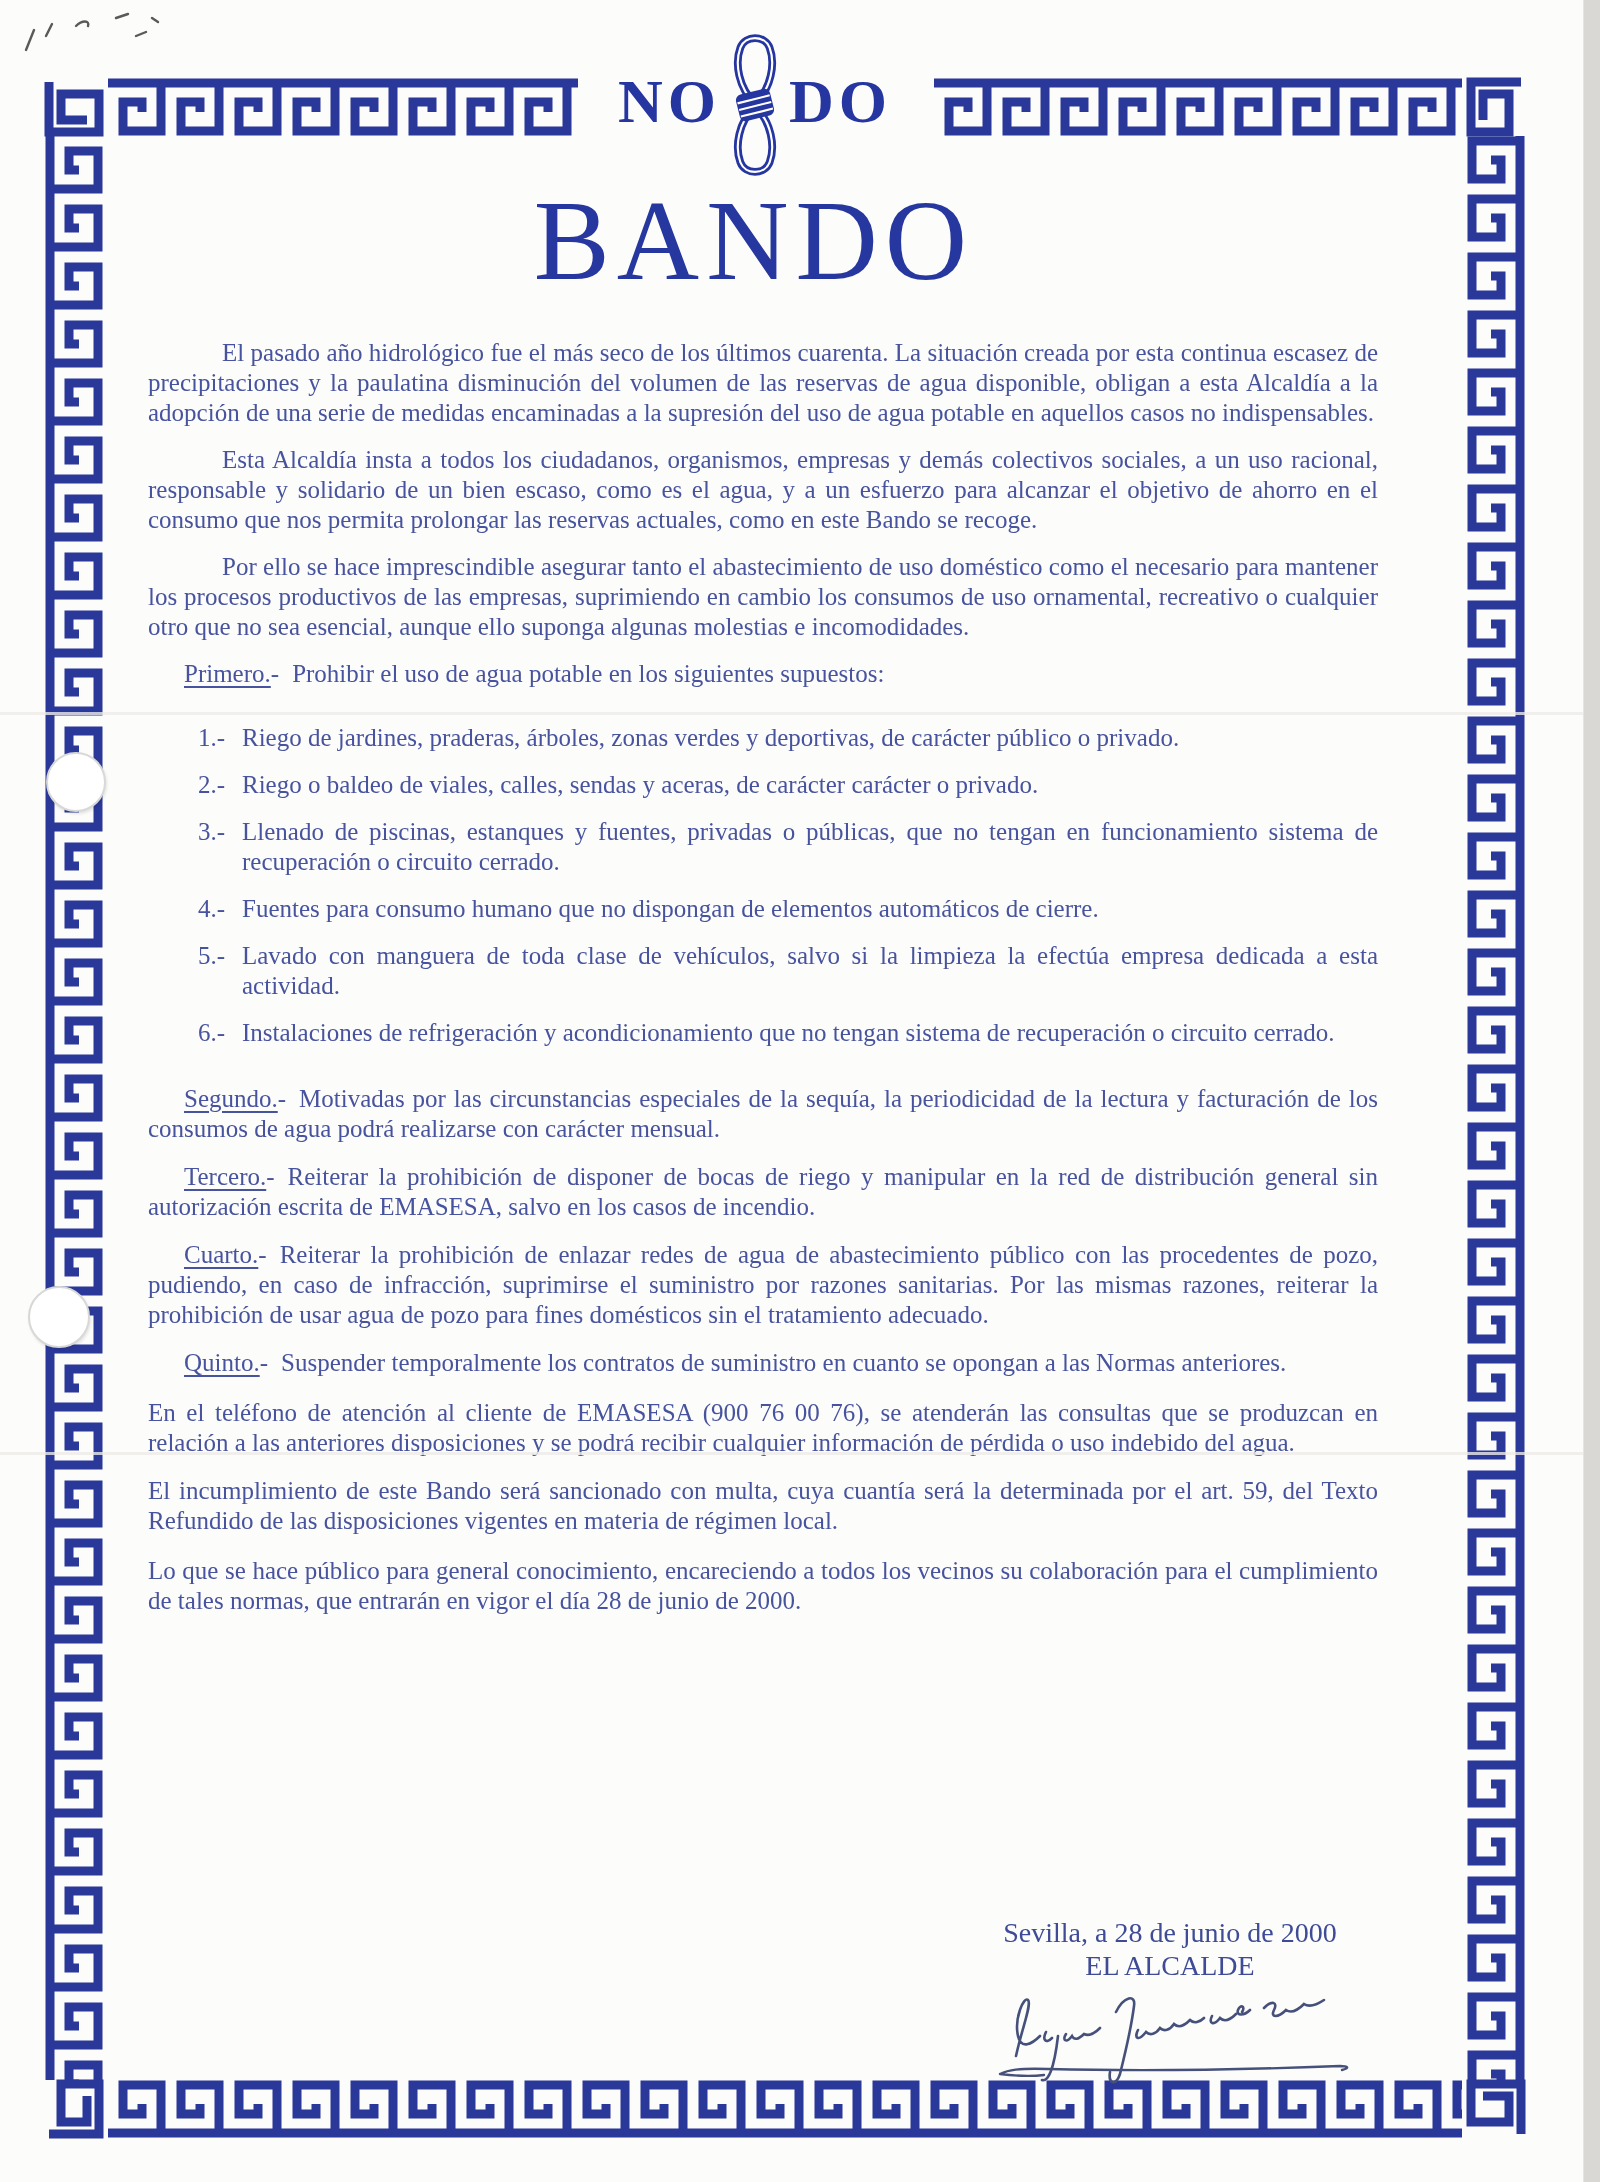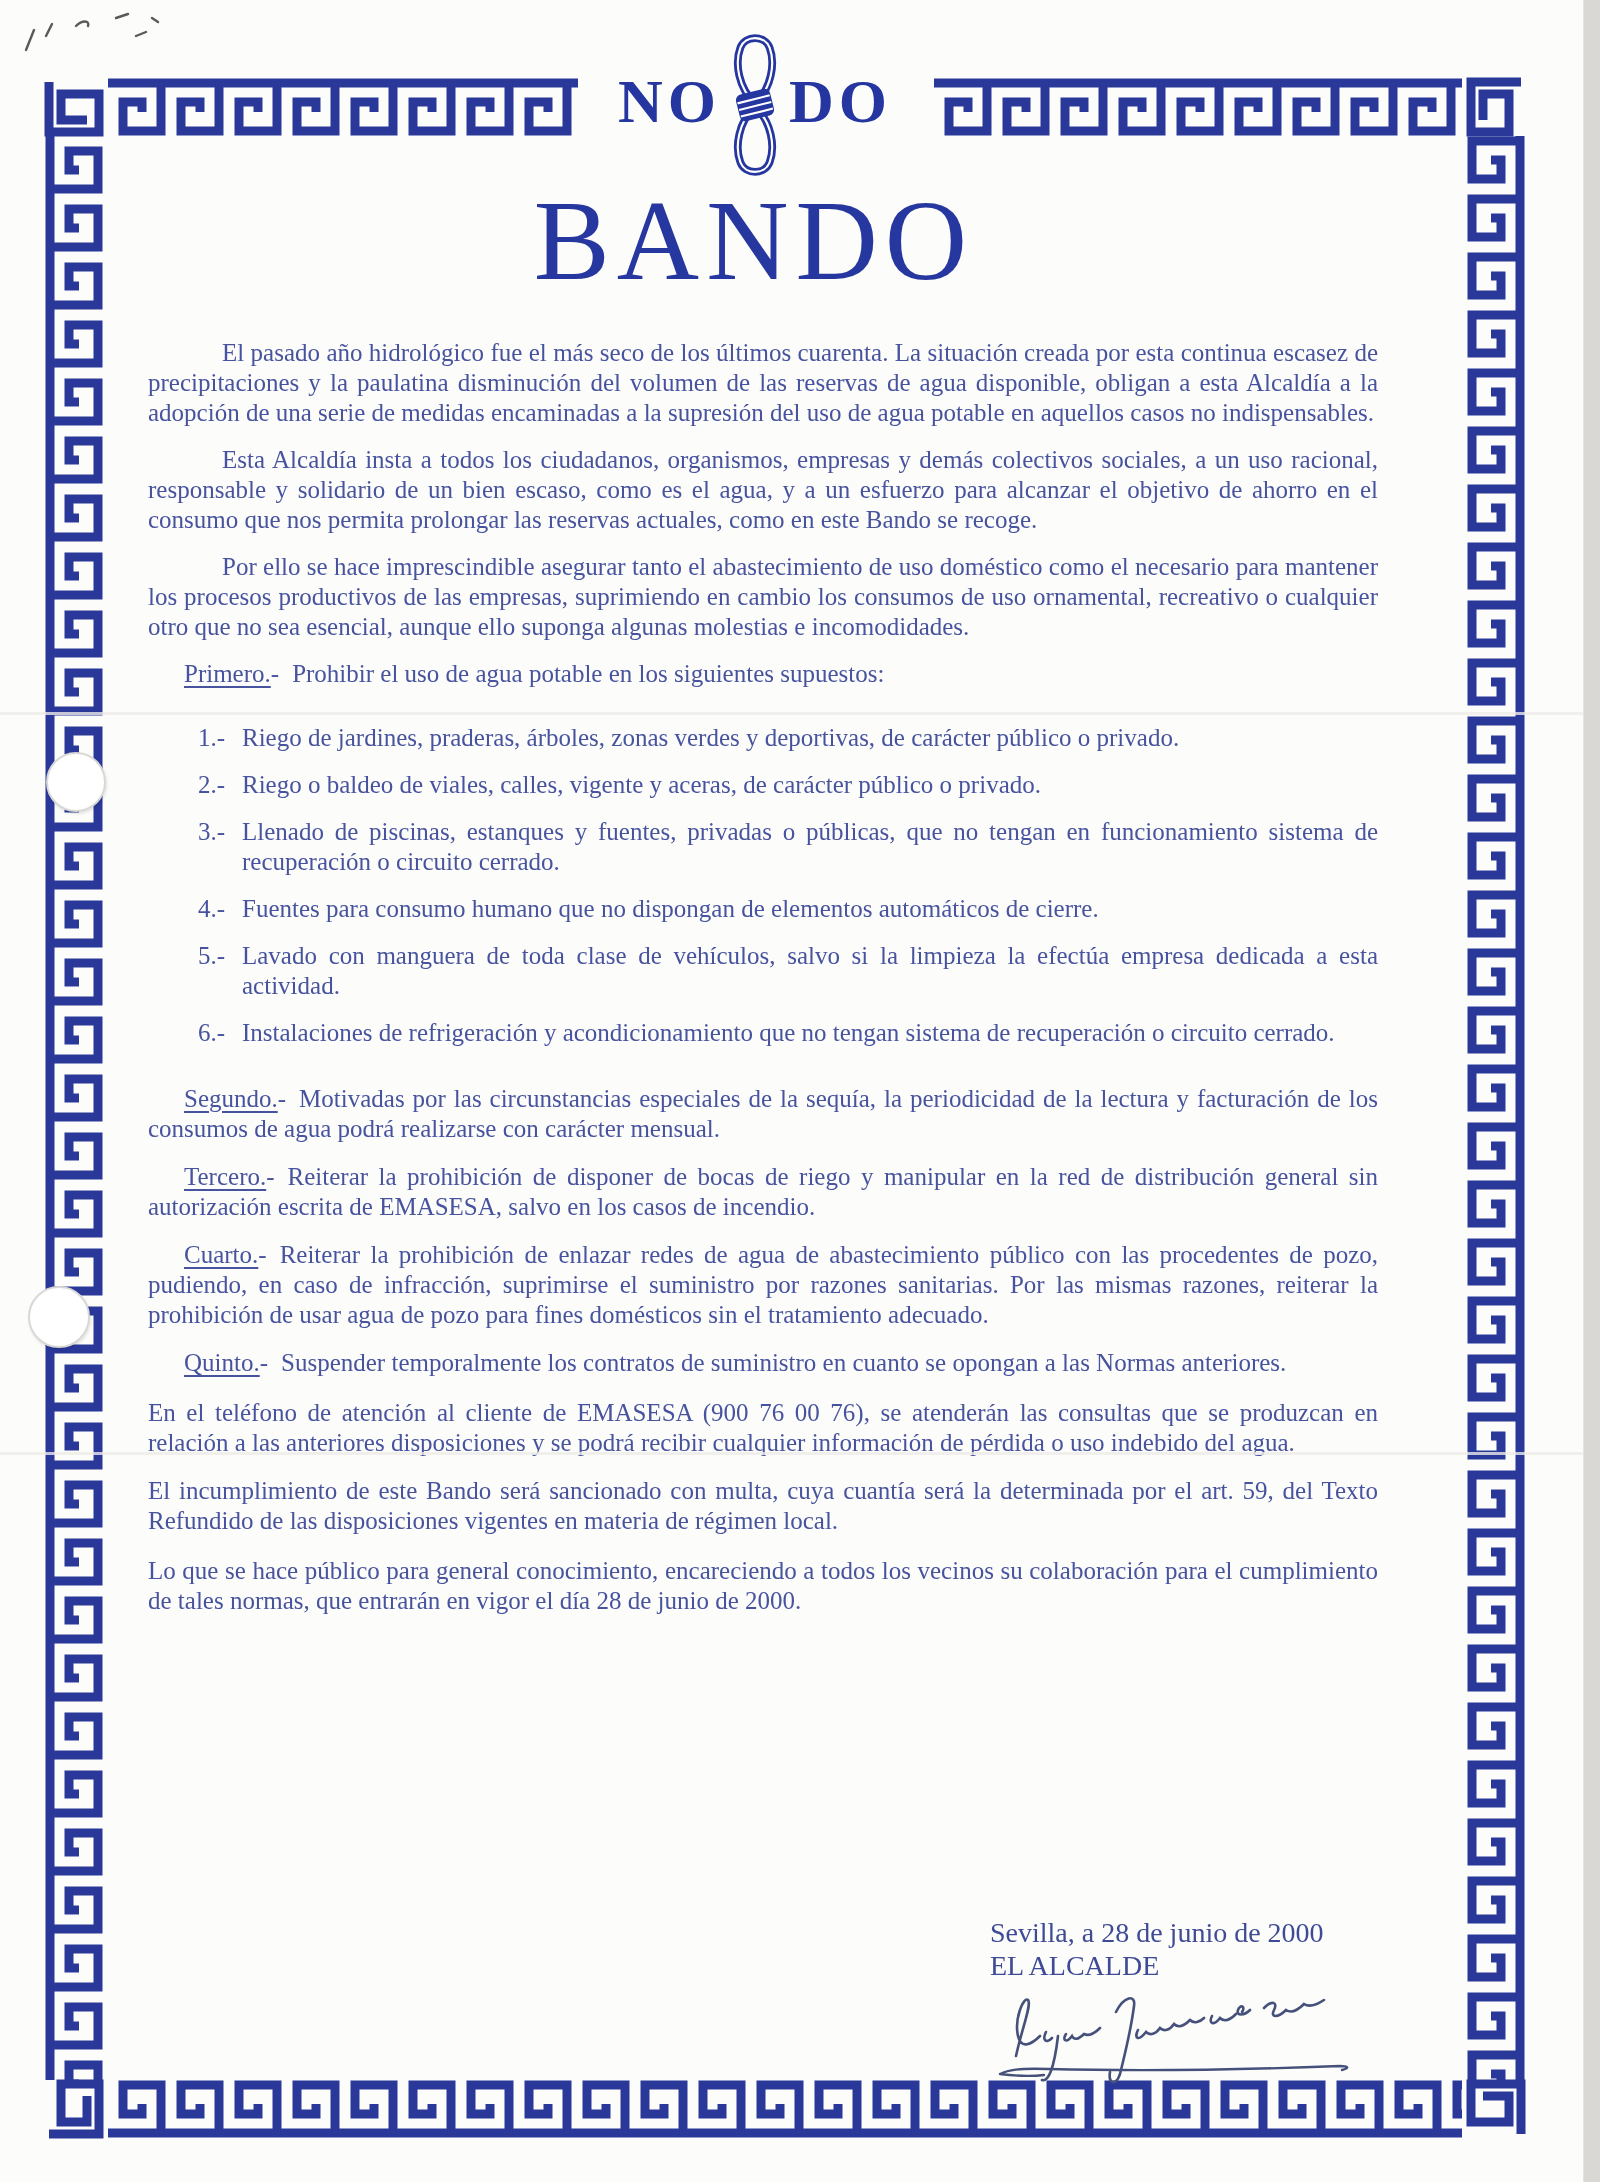--- a/index.html
+++ b/index.html
@@ -50,21 +50,21 @@
   .item{display:flex;margin-bottom:17px;}
   .item .num{flex:0 0 44px;}
   .item .itext{flex:1;text-align:justify;}
   .item.last{margin-bottom:36px;}
   .sec{margin-bottom:18px !important;}
   #quinto{margin-bottom:20px !important;}
   #penalty{margin-bottom:20px !important;}
   
   .sig-block{
     position:absolute;left:990px;top:1916px;width:360px;
-    text-align:left;color:#3f4b96;font-size:28px;line-height:33px;
+    text-align:center;color:#3f4b96;font-size:28px;line-height:33px;
   }
   .sig-scribble{position:absolute;left:988px;top:1978px;}
 </style>
 </head>
 <body>
 
 <div class="page">
 
   <svg class="frame" width="1600" height="2182" aria-hidden="true">
     <defs>
@@ -138,21 +138,21 @@
 
     <p id="primero"><span class="sec-label">Primero.</span><span>-</span><span class="sec-text">Prohibir el uso de agua potable en los siguientes supuestos:</span></p>
 
     <div class="list">
       <div class="item">
         <span class="num">1.-</span>
         <span class="itext">Riego de jardines, praderas, árboles, zonas verdes y deportivas, de carácter público o privado.</span>
       </div>
       <div class="item">
         <span class="num">2.-</span>
-        <span class="itext">Riego o baldeo de viales, calles, vigente y aceras, de carácter público o privado.</span>
+        <span class="itext">Riego o baldeo de viales, calles, sendas y aceras, de carácter carácter o privado.</span>
       </div>
       <div class="item">
         <span class="num">3.-</span>
         <span class="itext">Llenado de piscinas, estanques y fuentes, privadas o públicas, que no tengan en funcionamiento sistema de recuperación o circuito cerrado.</span>
       </div>
       <div class="item">
         <span class="num">4.-</span>
         <span class="itext">Fuentes para consumo humano que no dispongan de elementos automáticos de cierre.</span>
       </div>
       <div class="item">

